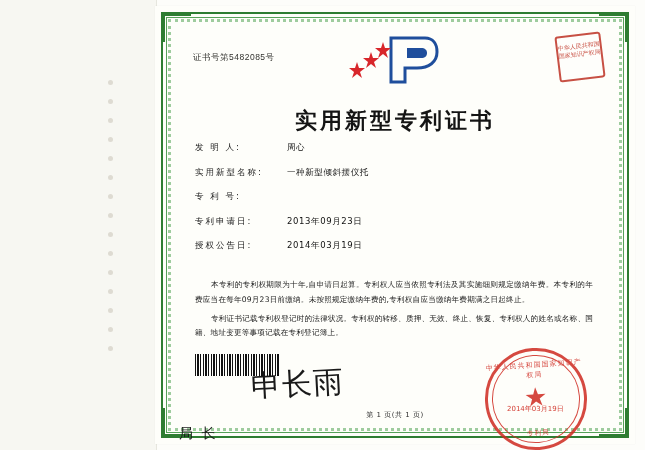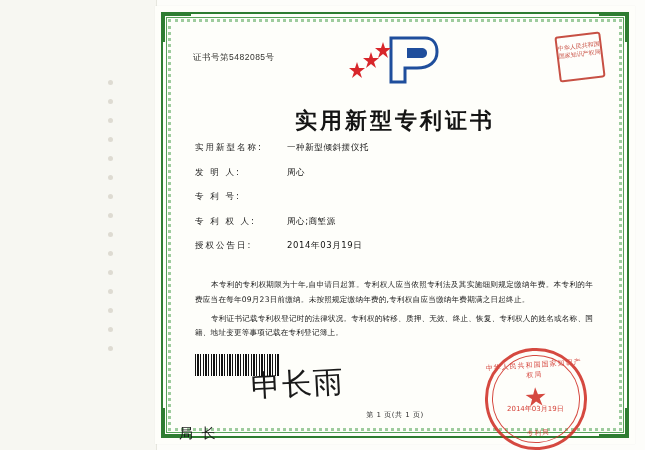--- a/index.html
+++ b/index.html
@@ -299,33 +299,33 @@
           <polygon points="24,20 26,26 32,26 27,30 29,36 24,32 19,36 21,30 16,26 22,26"></polygon>
           <polygon points="36,10 38,16 44,16 39,20 41,26 36,22 31,26 33,20 28,16 34,16"></polygon>
         </g>
       </svg>
     </div>
 
     <div class="title">实用新型专利证书</div>
 
     <div class="fields">
       <div class="frow">
+        <div class="flabel">发 明 人:</div>
+        <div class="fvalue">周心</div>
+      </div>
+      <div class="frow">
         <div class="flabel">实用新型名称:</div>
         <div class="fvalue">一种新型倾斜摆仪托</div>
       </div>
       <div class="frow">
-        <div class="flabel">发 明 人:</div>
-        <div class="fvalue">周心</div>
-      </div>
-      <div class="frow">
         <div class="flabel">专 利 号:</div>
       </div>
       <div class="frow">
-        <div class="flabel">专 利 权 人:</div>
-        <div class="fvalue">周心;商堑源</div>
+        <div class="flabel">专利申请日:</div>
+        <div class="fvalue">2013年09月23日</div>
       </div>
       <div class="frow">
         <div class="flabel">授权公告日:</div>
         <div class="fvalue">2014年03月19日</div>
       </div>
     </div>
 
     <div class="body-text">
       <p>本专利的专利权期限为十年,自申请日起算。专利权人应当依照专利法及其实施细则规定缴纳年费。本专利的年费应当在每年09月23日前缴纳。未按照规定缴纳年费的,专利权自应当缴纳年费期满之日起终止。</p>
       <p>专利证书记载专利权登记时的法律状况。专利权的转移、质押、无效、终止、恢复、专利权人的姓名或名称、国籍、地址变更等事项记载在专利登记簿上。</p>

